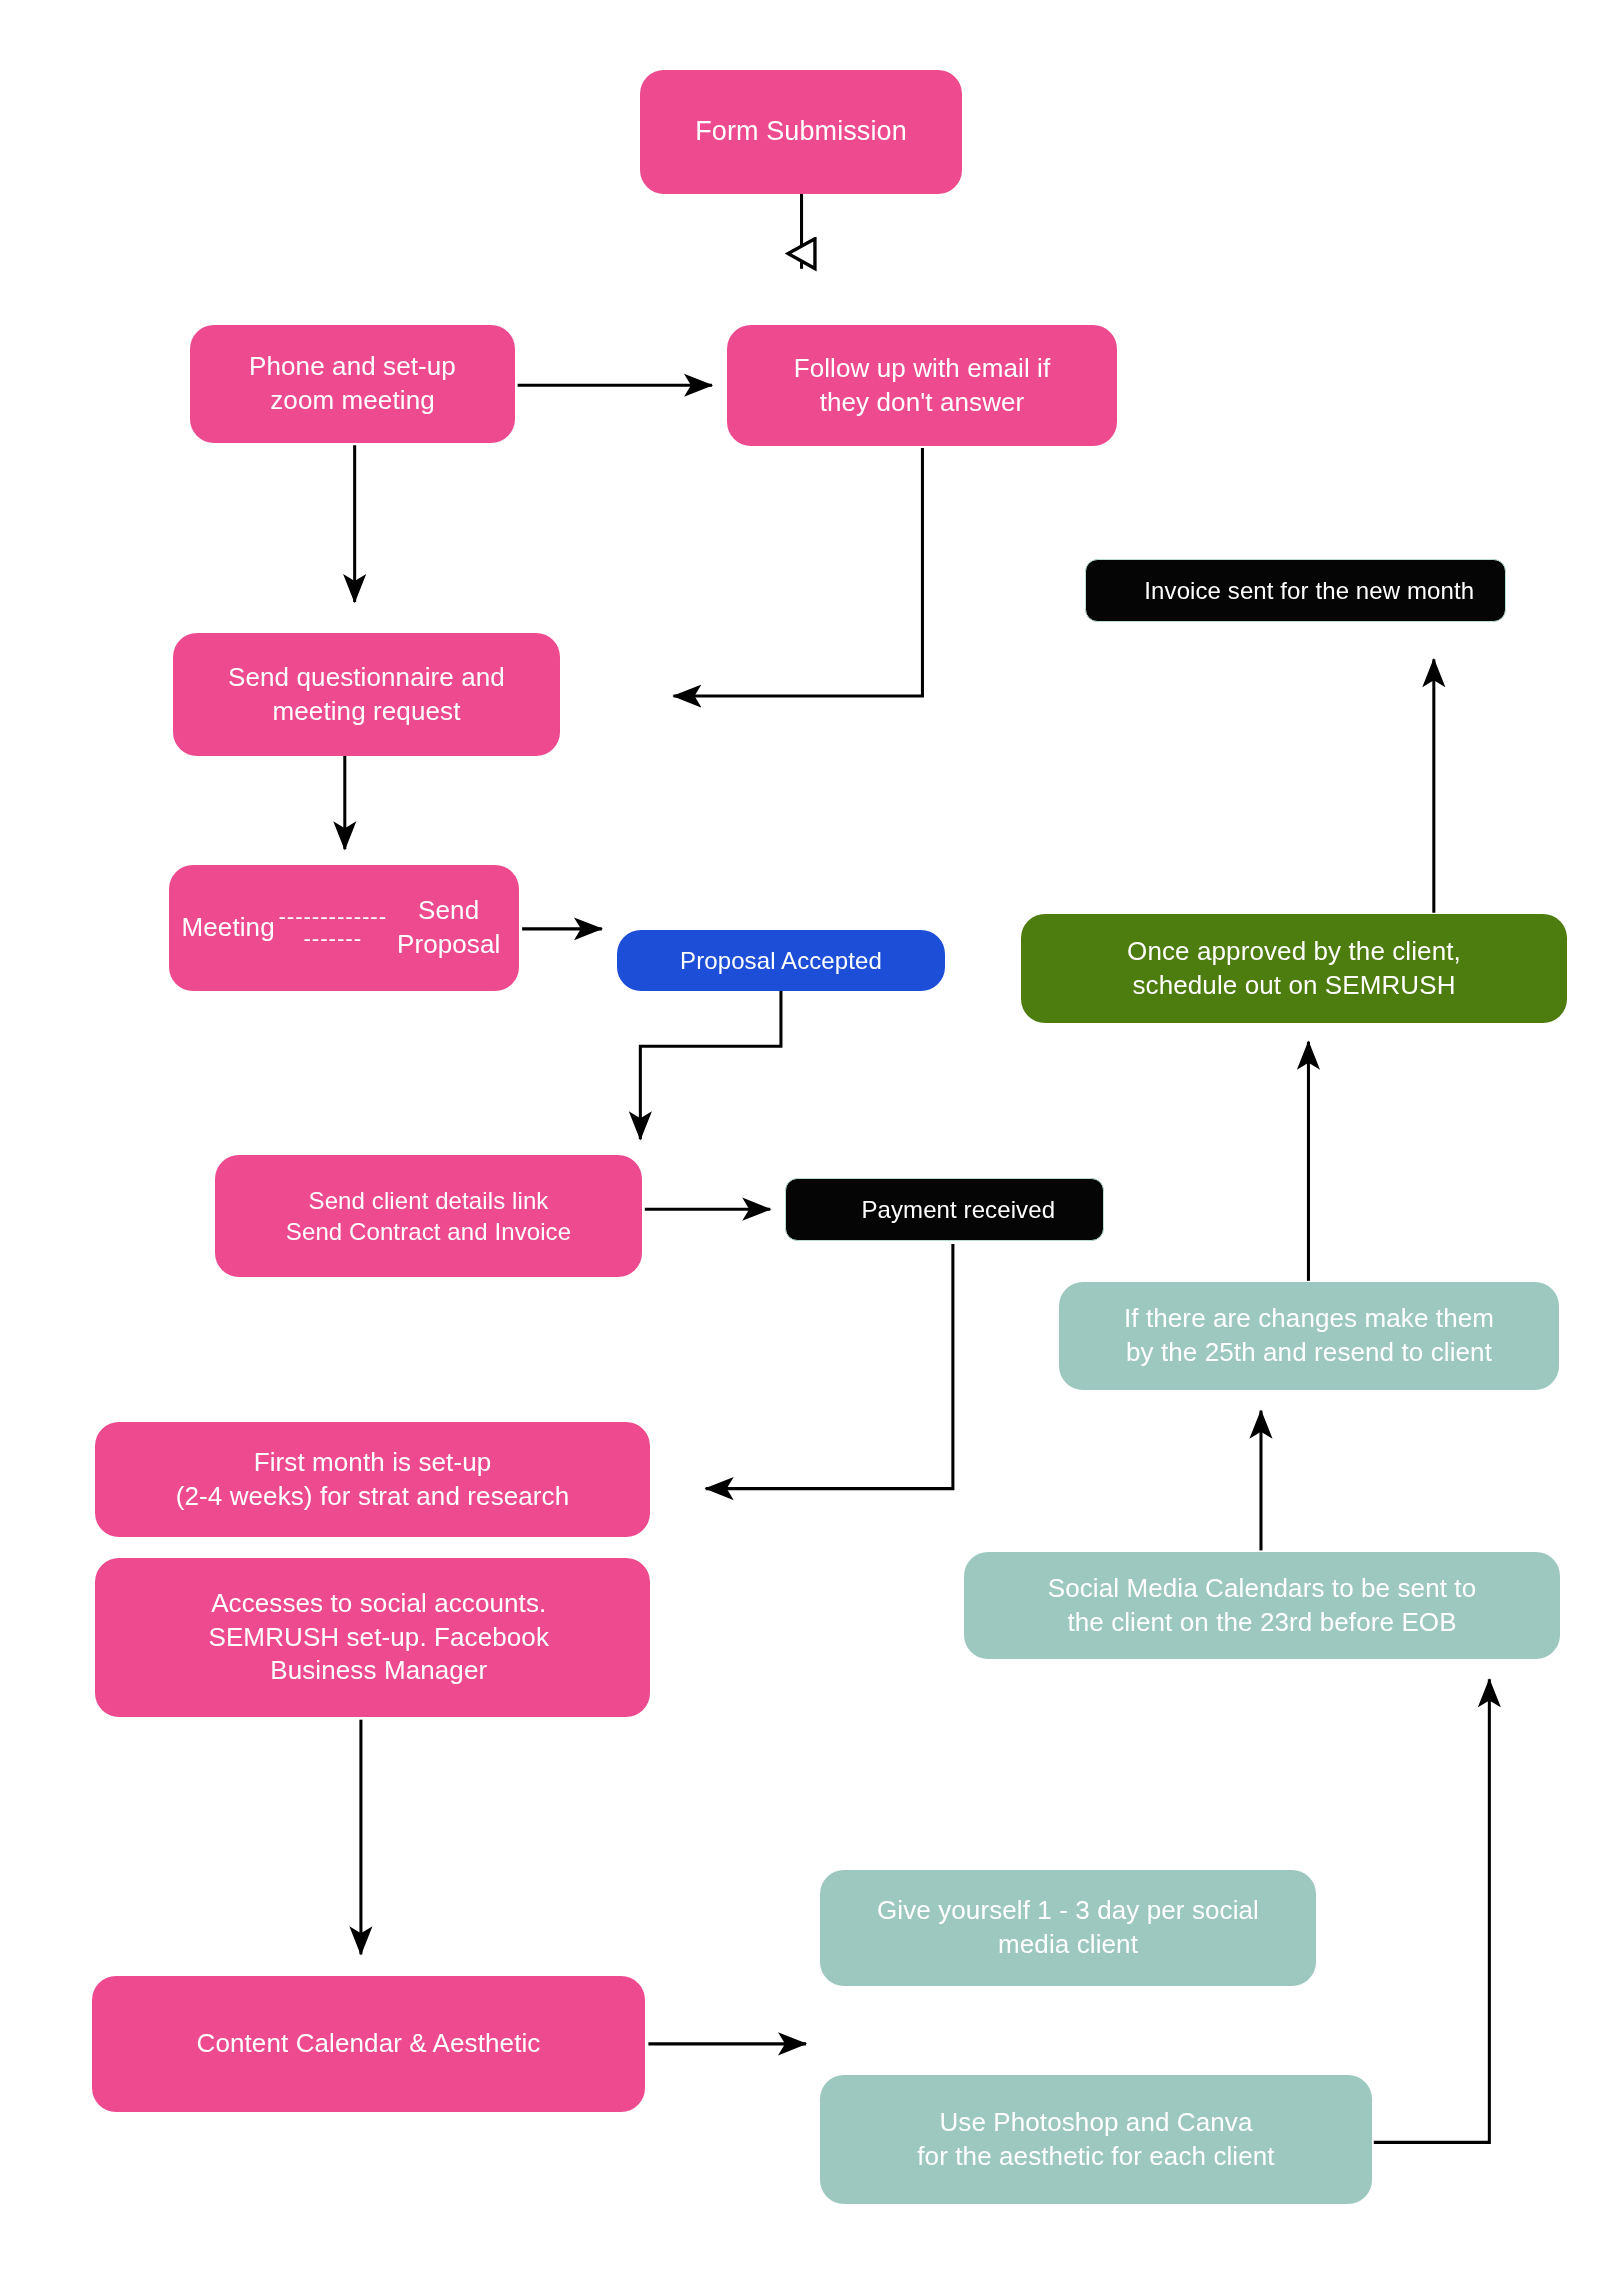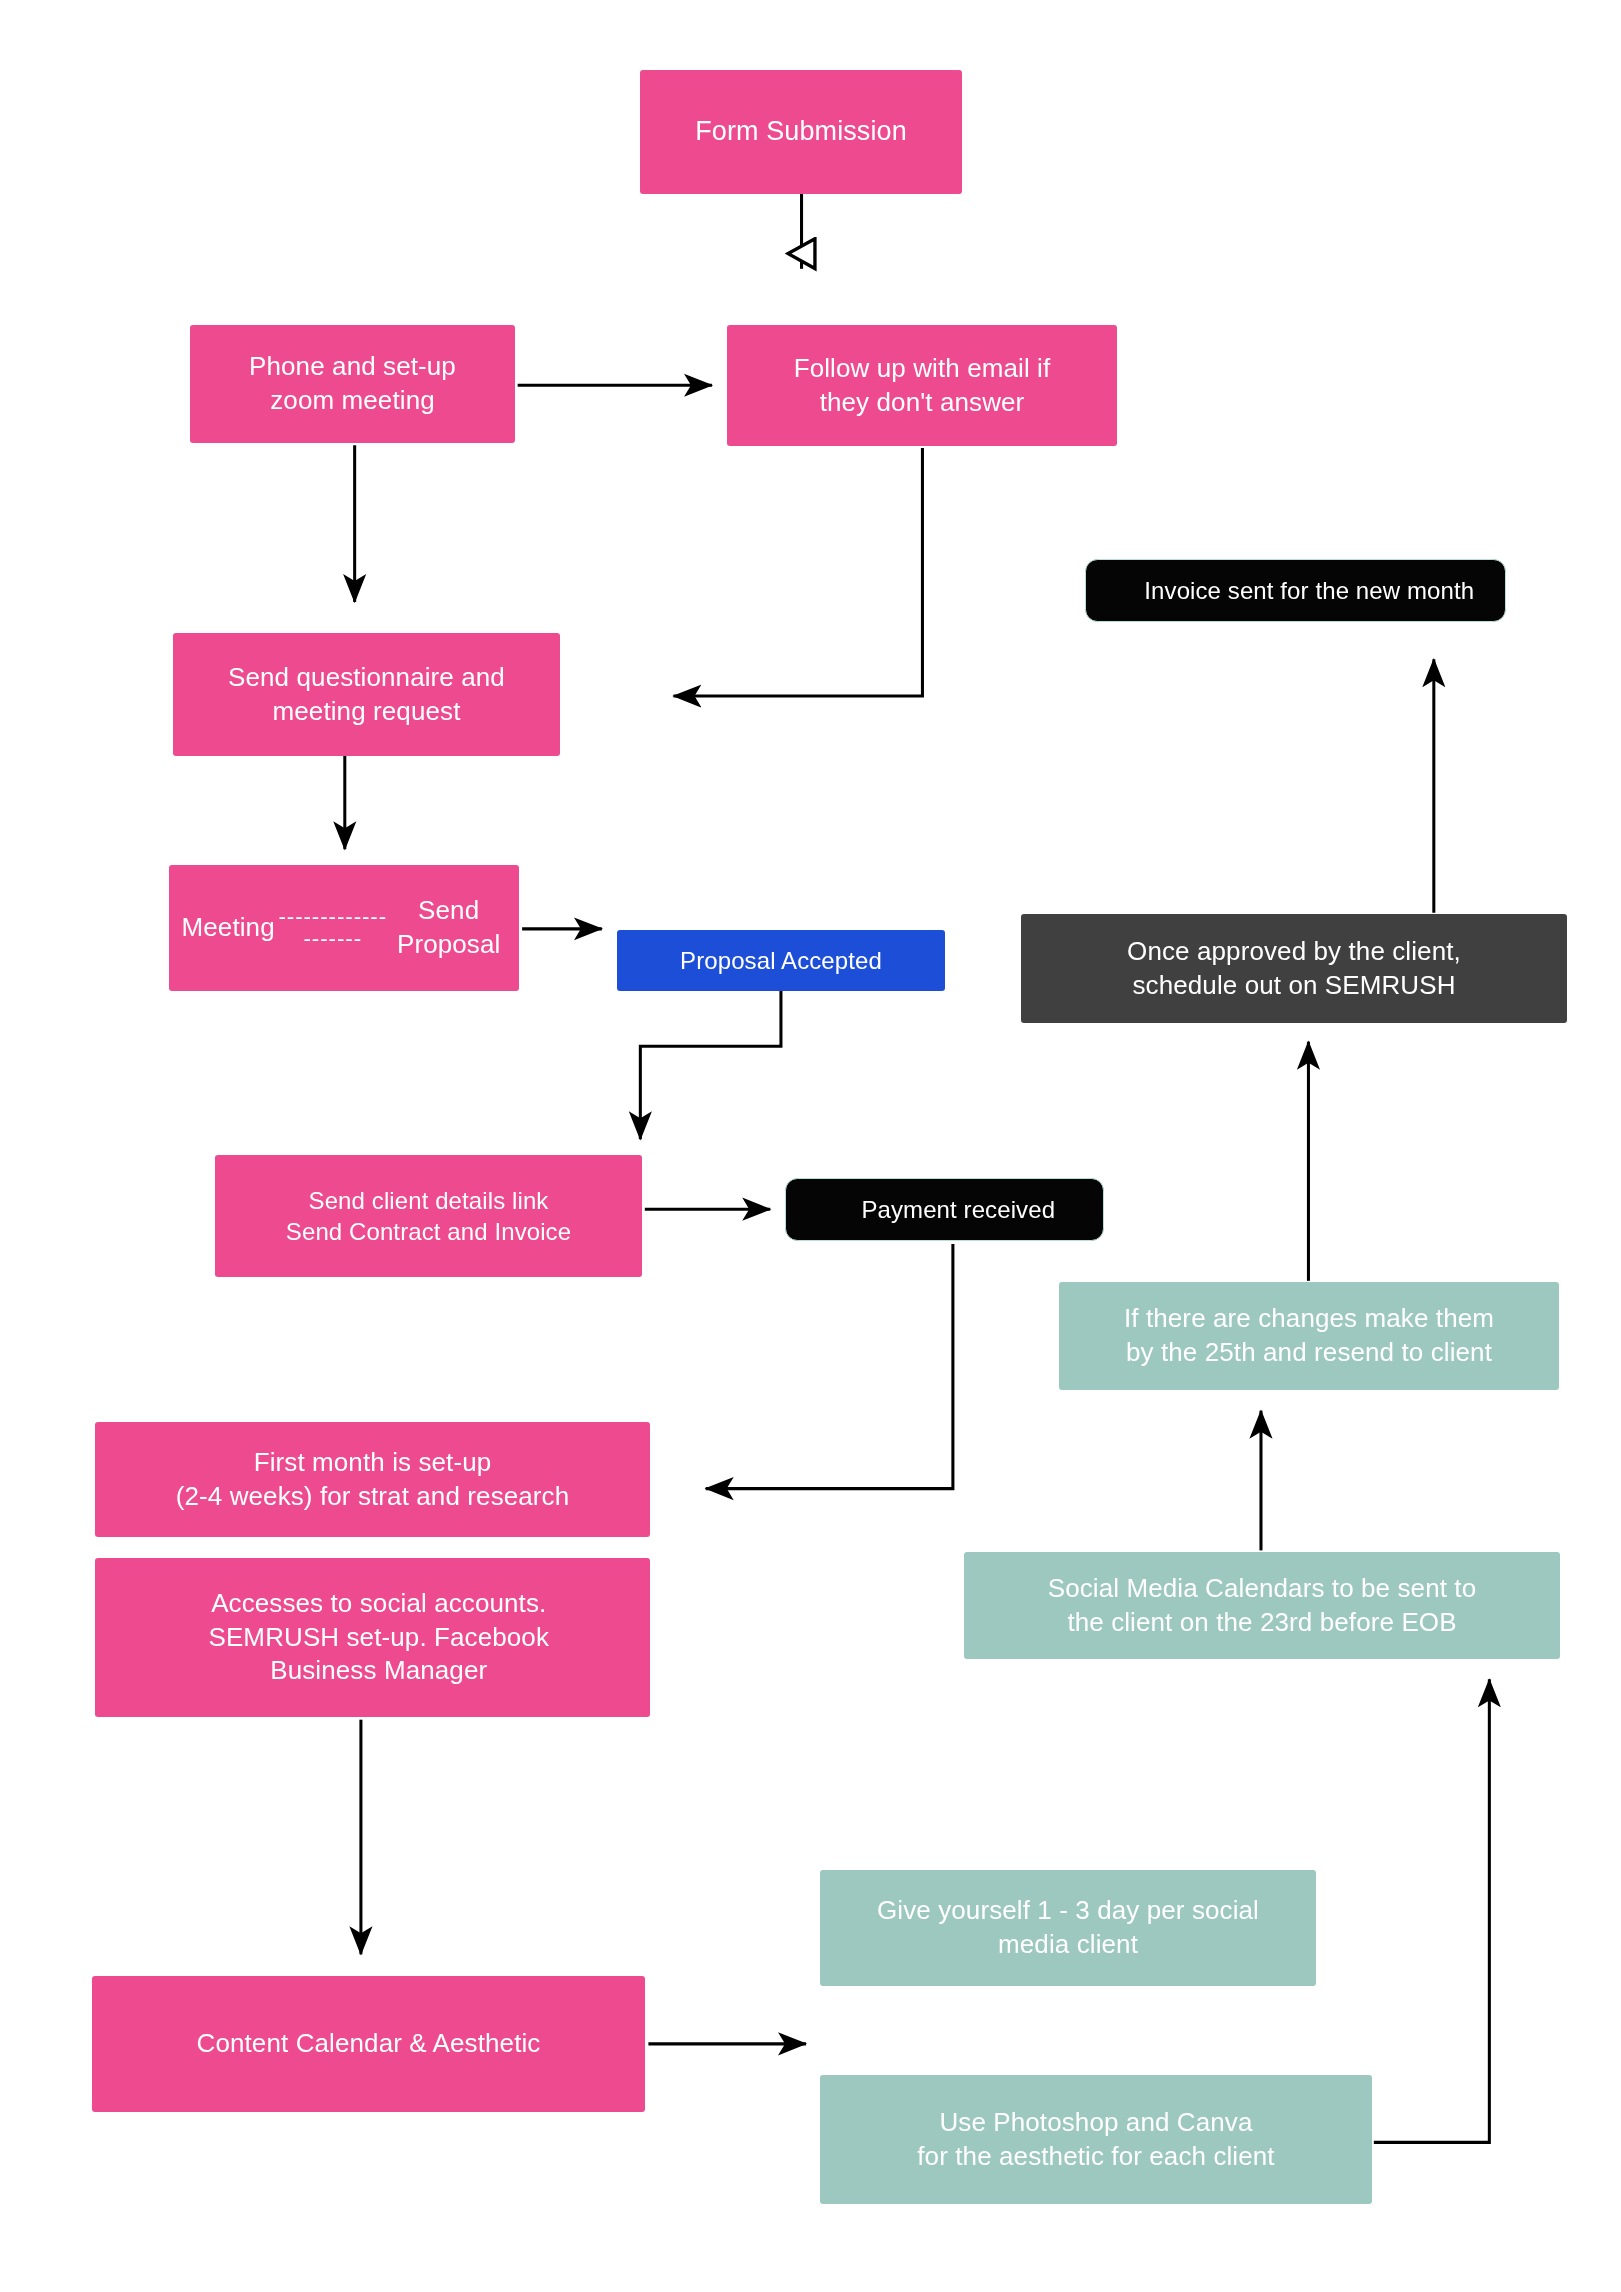--- a/index.html
+++ b/index.html
@@ -25,21 +25,21 @@
     height: 2293px;
     pointer-events: none;
   }
   .node {
     position: absolute;
     box-sizing: border-box;
     display: flex;
     align-items: center;
     justify-content: center;
     text-align: center;
-    border-radius: 3px;
+    border-radius: 24px;
     color: #ffffff;
     line-height: 1.30;
     padding: 5.4px 12.5px;
     white-space: pre-line;
     letter-spacing: 0.1px;
   }
   .node.pink {
     background: #ed4a8f;
   }
   .node.teal {
@@ -99,21 +99,21 @@
       <div class="node pink" style="left: 640px; top: 70px; width: 322px; height: 124px; font-size: 27px; background: rgb(237, 74, 143);"><span>Form Submission</span></div>
       <div class="node pink" style="left: 190px; top: 325px; width: 325px; height: 118px; font-size: 26px; background: rgb(237, 74, 143);"><span>Phone and set-up
 zoom meeting</span></div>
       <div class="node pink" style="left: 727px; top: 325px; width: 390px; height: 121px; font-size: 26px; background: rgb(237, 74, 143);"><span>Follow up with email if
 they don't answer</span></div>
       <div class="node black" style="left: 1085px; top: 559px; width: 421px; height: 63px; font-size: 24px; background: rgb(5, 5, 5); border-color: rgb(185, 222, 214);"><span>Invoice sent for the new month</span></div>
       <div class="node pink" style="left: 173px; top: 618px; width: 387px; height: 123px; font-size: 26px; background: rgb(237, 74, 143); margin-top: 15px;"><span>Send questionnaire and
 meeting request</span></div>
       <div class="node pink meeting" style="left: 169px; top: 865px; width: 350px; height: 126px; font-size: 26px; background: rgb(237, 74, 143);"><span>Meeting</span><span class="dashline">--------------------</span><span>Send Proposal</span></div>
       <div class="node pink" style="left: 617px; top: 898px; width: 328px; height: 61px; font-size: 24px; background: #1d4ed8; margin-top: 32px;"><span>Proposal Accepted</span></div>
-      <div class="node teal" style="left: 1021px; top: 914px; width: 546px; height: 109px; font-size: 26px; background: #404040;"><span>Once approved by the client,
+      <div class="node teal" style="left: 1021px; top: 914px; width: 546px; height: 109px; font-size: 26px; background: #4d7c0f;"><span>Once approved by the client,
 schedule out on SEMRUSH</span></div>
       <div class="node pink" style="left: 215px; top: 1155px; width: 427px; height: 122px; font-size: 24px; background: rgb(237, 74, 143);"><span>Send client details link
 Send Contract and Invoice</span></div>
       <div class="node black" style="left: 785px; top: 1178px; width: 319px; height: 63px; font-size: 24px; background: rgb(5, 5, 5); border-color: rgb(185, 222, 214);"><span>Payment received</span></div>
       <div class="node teal" style="left: 1059px; top: 1282px; width: 500px; height: 108px; font-size: 26px; background: rgb(157, 200, 191);"><span>If there are changes make them
 by the 25th and resend to client</span></div>
       <div class="node pink" style="left: 95px; top: 1422px; width: 555px; height: 115px; font-size: 26px; background: rgb(237, 74, 143);"><span>First month is set-up
 (2-4 weeks) for strat and research</span></div>
       <div class="node pink" style="left: 95px; top: 1558px; width: 555px; height: 159px; font-size: 26px; background: rgb(237, 74, 143); padding-left: 25px;"><span>Accesses to social accounts.
 SEMRUSH set-up. Facebook

